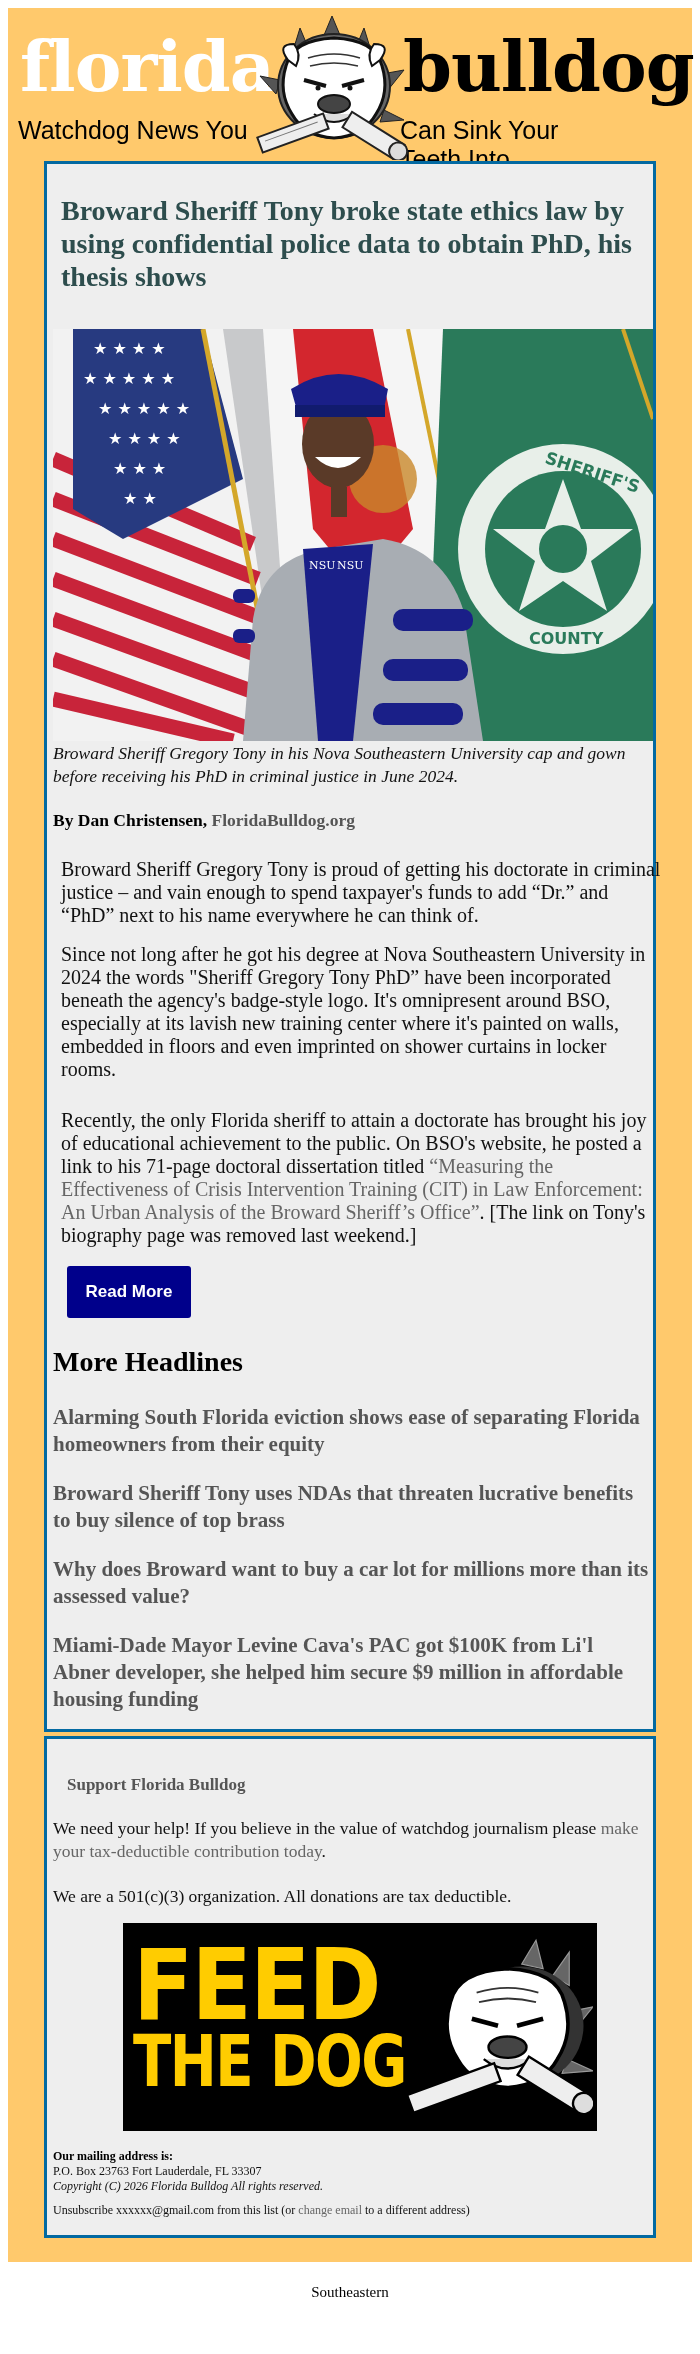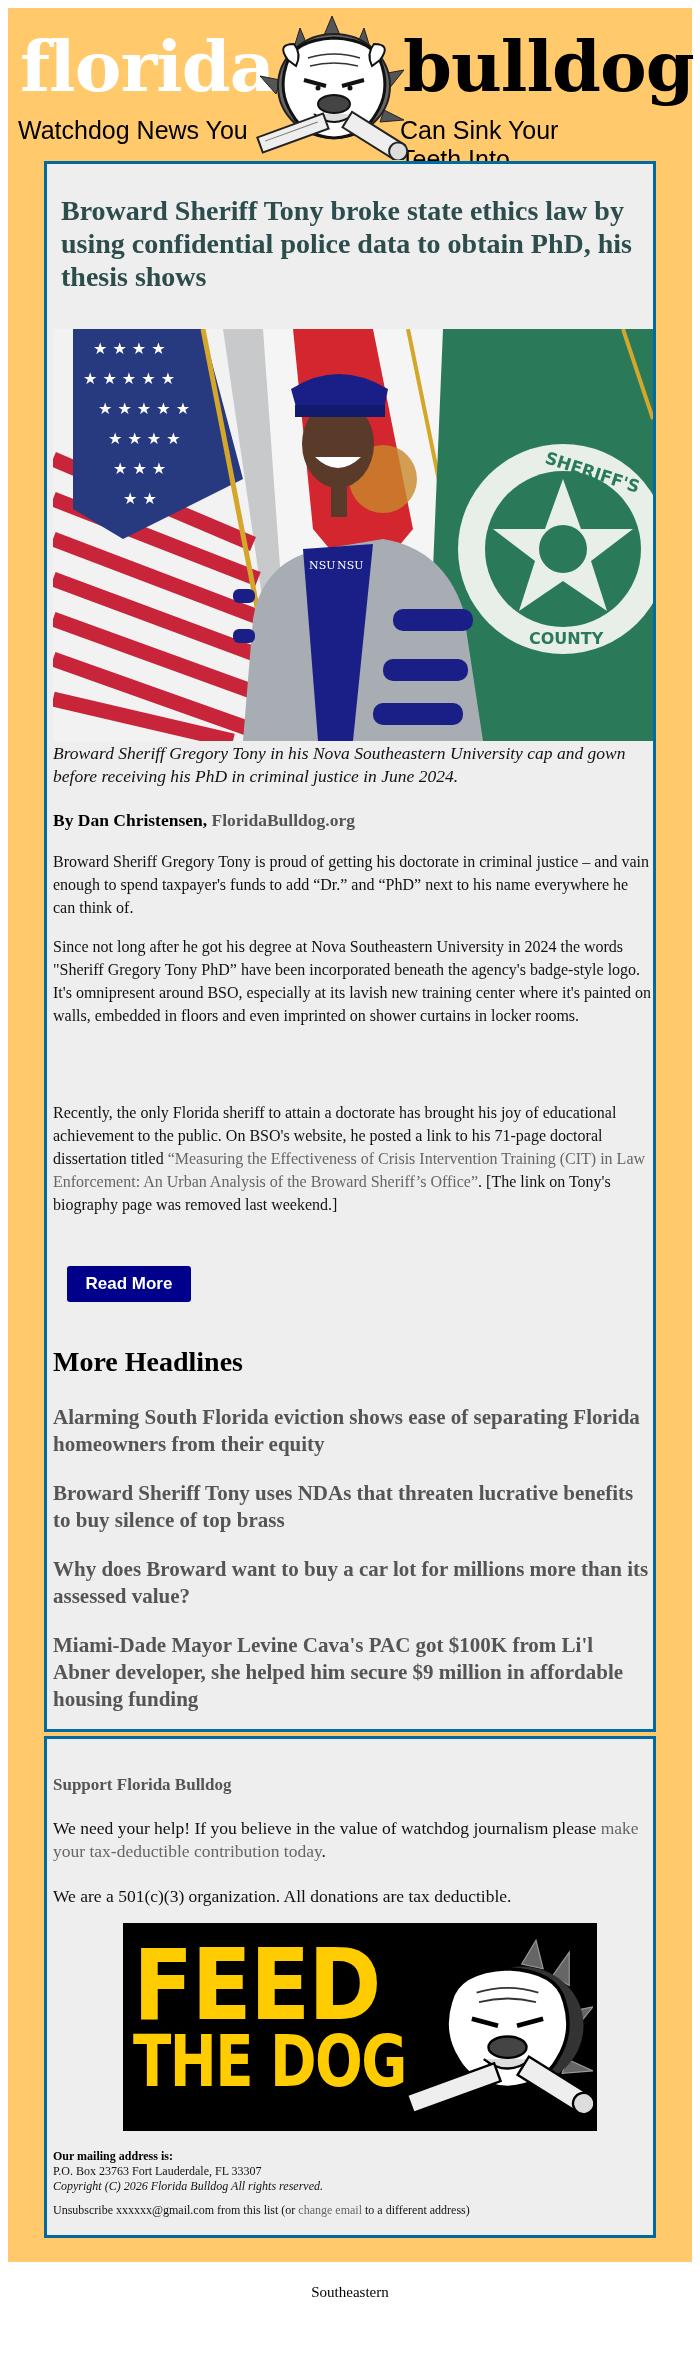--- a/index.html
+++ b/index.html
@@ -21,36 +21,36 @@
   .box2 { top: 1728px; height: 502px; }
 
   .headline { position: absolute; left: 14px; top: 30px; width: 590px; margin: 0; font-family: "Liberation Serif", serif; font-weight: bold; font-size: 28px; line-height: 33px; color: #2d4d4d; }
 
   .hero { position: absolute; left: 6px; top: 165px; width: 600px; height: 412px; overflow: hidden; background: #c9c9c9; }
   .caption { position: absolute; left: 6px; top: 578px; width: 600px; text-align: left; font-style: italic; font-size: 17.5px; line-height: 23px; color: #111; }
 
   .byline { position: absolute; left: 6px; top: 646px; font-weight: bold; font-size: 17.5px; color: #000; }
   .byline .site { color: #555; }
 
-  .para { position: absolute; left: 6px; width: 600px; font-size: 16px; line-height: 23px; color: #111; margin: 0; }
+  .para { position: absolute; left: 6px; width: 600px; font-size: 20px; line-height: 23px; color: #111; margin: 8px; }
   .p1 { top: 686px; }
   .p2 { top: 771px; }
   .p3 { top: 937px; }
   .link { color: #666; }
 
-  .btn { position: absolute; left: 20px; top: 1102px; width: 124px; height: 36px; background: #00008b; border-radius: 3px; color: #fff; font-family: "Liberation Sans", sans-serif; font-weight: bold; font-size: 17px; display: flex; align-items: center; justify-content: center; cursor: pointer; }
+  .btn { position: absolute; left: 20px; top: 1102px; width: 124px; height: 52px; background: #00008b; border-radius: 3px; color: #fff; font-family: "Liberation Sans", sans-serif; font-weight: bold; font-size: 17px; display: flex; align-items: center; justify-content: center; cursor: pointer; }
 
   .more-title { position: absolute; left: 6px; top: 1182px; margin: 0; font-weight: bold; font-size: 28px; color: #000; }
   .headline-item { position: absolute; left: 6px; width: 600px; font-weight: bold; font-size: 21px; line-height: 27px; color: #555; }
   .h1 { top: 1240px; }
   .h2 { top: 1316px; }
   .h3 { top: 1392px; }
   .h4 { top: 1468px; }
 
-  .support-title { position: absolute; left: 6px; top: 36px; font-weight: bold; font-size: 17px; color: #555; }
+  .support-title { position: absolute; left: 20px; top: 36px; font-weight: bold; font-size: 17px; color: #555; }
   .support-p { position: absolute; left: 6px; width: 600px; font-size: 17.5px; line-height: 23px; color: #111; margin: 0; }
   .sp1 { top: 78px; }
   .sp2 { top: 146px; }
 
   .feed { position: absolute; left: 76px; top: 184px; width: 474px; height: 208px; background: #000; overflow: hidden; padding-left: 12px; }
   .feed-text { position: absolute; left: 10px; top: 18px; font-family: "DejaVu Sans", sans-serif; font-weight: bold; color: #ffcc00; letter-spacing: -2px; line-height: 0.9; }
   .feed-line1 { font-size: 98px; transform: scaleX(0.9); transform-origin: left; }
   .feed-line2 { font-size: 72px; transform: scaleX(0.78); transform-origin: left; }
   .feed-dog { position: absolute; left: 280px; top: 6px; width: 190px; height: 196px; }
 

